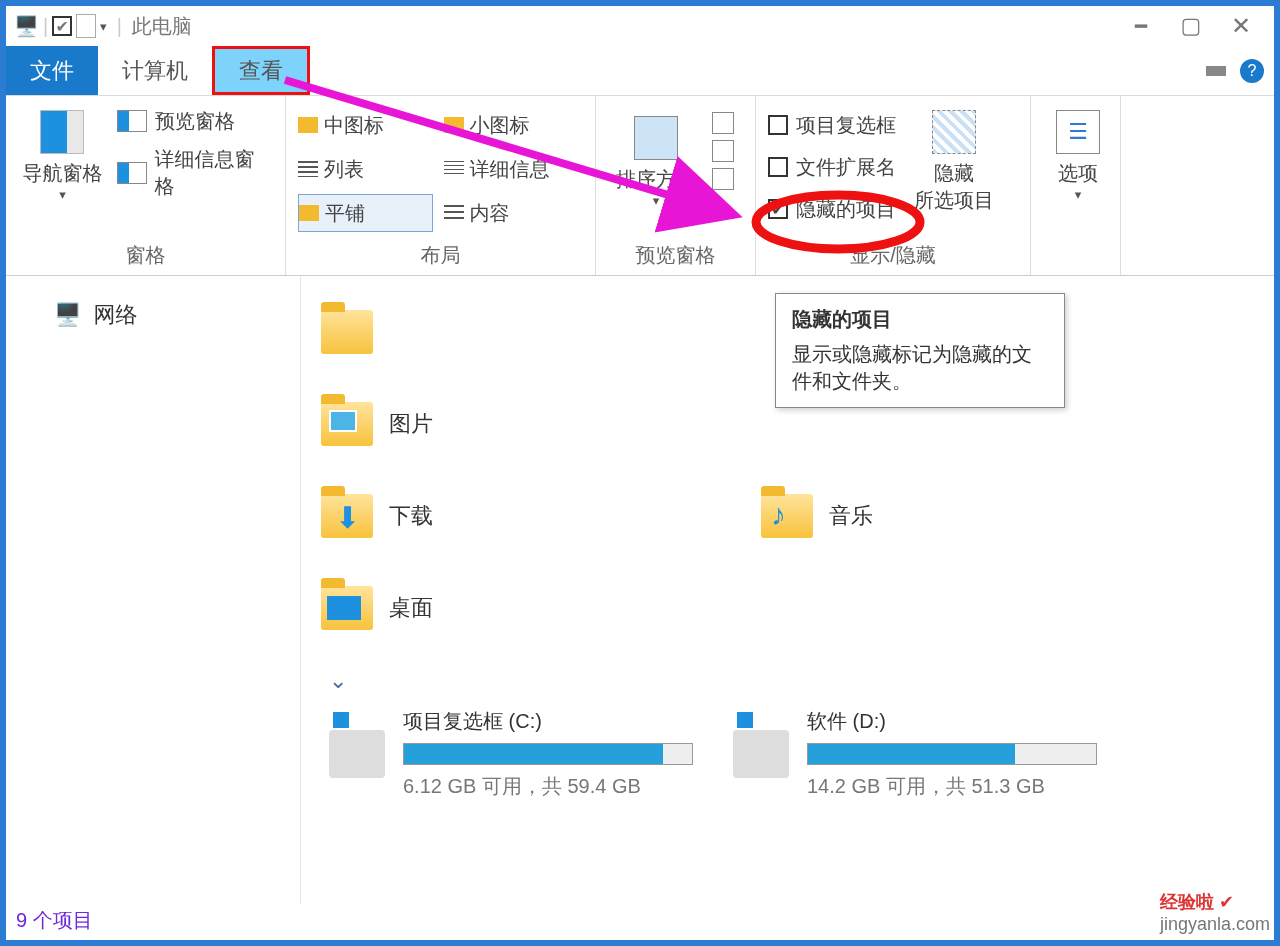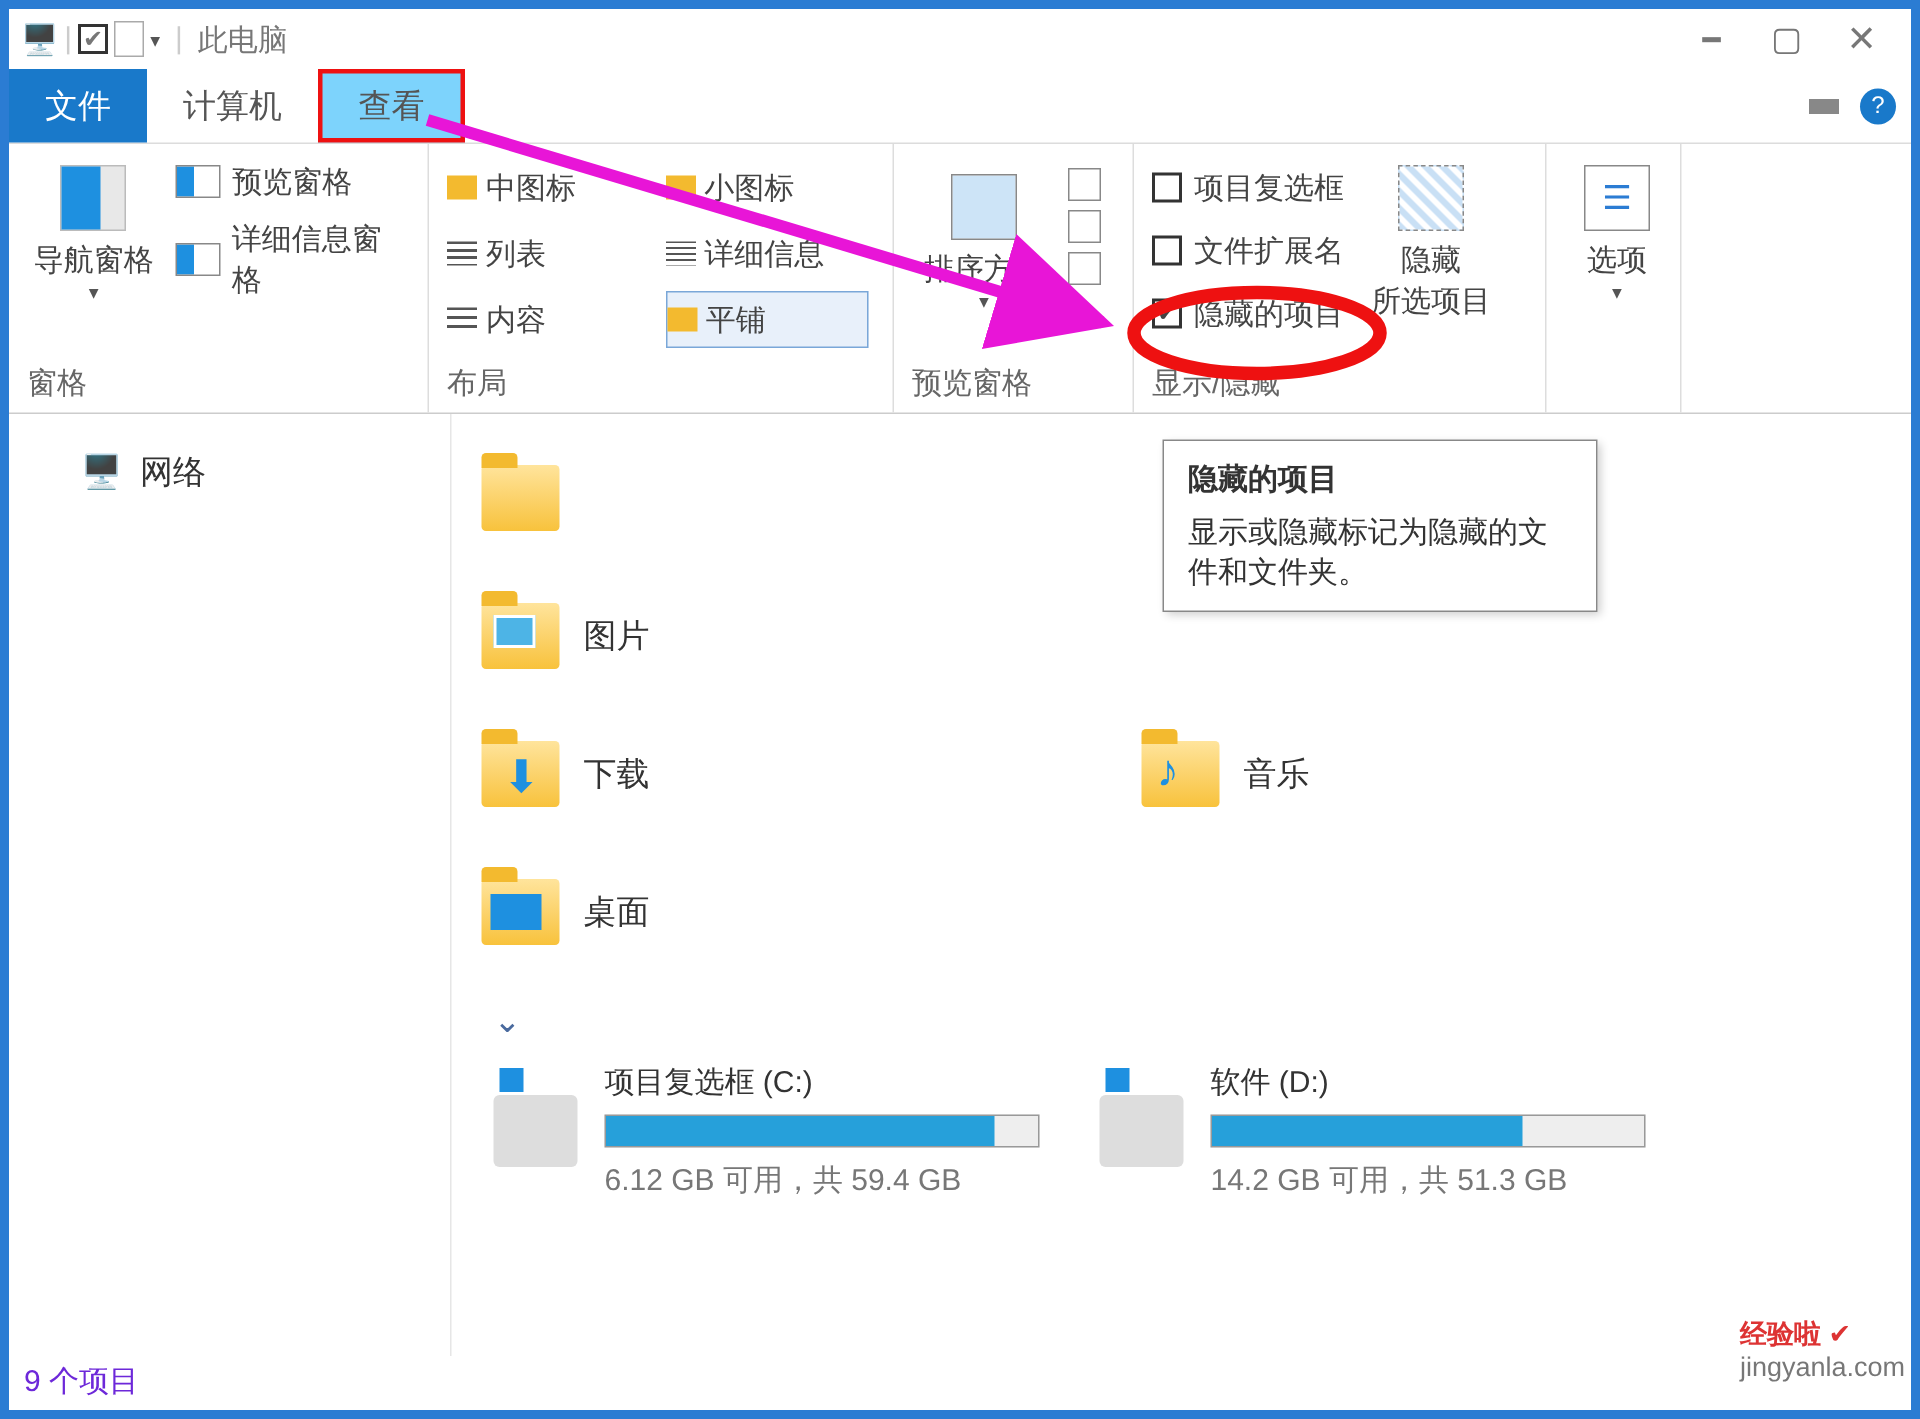--- a/index.html
+++ b/index.html
@@ -10,21 +10,21 @@
 .titlebar .spacer{flex:1}
 .win-btn{width:50px;height:40px;display:flex;align-items:center;justify-content:center}
 .tabs{display:flex;align-items:center;height:50px;border-bottom:1px solid #dcdcdc}
 .tab{padding:0 24px;height:100%;display:flex;align-items:center;font-size:22px;color:#555}
 .tab.file{background:#1979ca;color:#fff}
 .tab.sel{border:3px solid #e11;background:#7dd3fc}
 .tab-spacer{flex:1}
 .ribbon{display:flex;height:180px;border-bottom:1px solid #ccc;position:relative}
 .rgroup{border-right:1px solid #ddd;padding:6px 12px 0;display:flex;flex-direction:column}
 .rgroup .body{flex:1}
-.rgroup .caption{text-align:left;font-size:20px;color:#666;padding:6px 0}
+.rgroup .caption{text-align:center;font-size:20px;color:#666;padding:6px 0}
 .btn-lg{display:flex;flex-direction:column;align-items:center;width:90px;font-size:20px;color:#444;padding-top:8px}
 .btn-lg .ic{width:44px;height:44px;margin-bottom:6px}
 .row{display:flex;gap:10px}
 .opt{display:flex;align-items:center;gap:8px;font-size:20px;color:#444;height:38px}
 .chk{width:20px;height:20px;border:2px solid #333;display:flex;align-items:center;justify-content:center;font-size:16px;background:#fff}
 .layout-cell{display:flex;align-items:center;gap:6px;font-size:20px;color:#444;width:135px;height:38px}
 .layout-cell.sel{border:1px solid #7aa7d8;background:#e8f0fa}
 .nav-ic{width:60px;height:44px;background:#e8e8e8;border:1px solid #bbb;display:flex}
 .nav-ic::before{content:"";width:26px;background:#1e90e0}
 .pane-ic{width:30px;height:22px;border:1px solid #888;background:linear-gradient(90deg,#1e90e0 40%,#fff 40%)}
@@ -40,21 +40,21 @@
 .drives{display:flex;gap:40px;padding-left:8px}
 .drive{display:flex;gap:18px}
 .drive-ic{width:56px;height:48px;background:#ddd;border-radius:4px;margin-top:22px;position:relative}
 .drive-ic::before{content:"";position:absolute;left:4px;top:-18px;width:16px;height:16px;background:#1e90e0}
 .drive-info{font-size:20px;color:#333}
 .bar{width:290px;height:22px;border:1px solid #999;margin:8px 0;background:#eee;position:relative}
 .bar>div{height:100%;background:#26a0da}
 .status{position:absolute;left:10px;bottom:6px;font-size:20px;color:#6d28d9}
 .tooltip{position:absolute;left:775px;top:293px;width:290px;border:1px solid #888;background:#fff;box-shadow:2px 2px 6px rgba(0,0,0,.2);padding:12px 16px;font-size:20px;color:#333}
 .tooltip .tt-title{font-weight:bold;margin-bottom:8px}
-.wm{position:absolute;right:10px;bottom:24px;font-size:18px;color:#777}
+.wm{position:absolute;right:10px;bottom:11px;font-size:18px;color:#777}
 .wm b{color:#d33}
 svg.annot{position:absolute;left:0;top:0;pointer-events:none}
 .mini-ic{width:22px;height:22px;border:1px solid #888}
 .dd{font-size:13px;color:#555}
 .hide-ic{width:44px;height:44px;border:1px dashed #888;background:repeating-linear-gradient(45deg,#c9e0f5,#c9e0f5 4px,#fff 4px,#fff 8px)}
 .opt-ic{width:44px;height:44px;border:1px solid #888;background:#fff;display:flex;align-items:center;justify-content:center;color:#2b7cd3;font-size:22px}
 .sort-ic{width:44px;height:44px;border:1px solid #888;background:linear-gradient(#cde4f7,#cde4f7)}
 .layic{width:20px;height:16px;display:inline-block}
 .help-ic{width:24px;height:24px;border-radius:50%;background:#1979ca;color:#fff;display:flex;align-items:center;justify-content:center;font-size:16px;margin-right:10px}
 .pin-ic{width:20px;height:10px;background:#888;margin-right:14px}
@@ -123,27 +123,27 @@
             <span>小图标</span>
           </div>
         <div class="layout-cell">
             <span class="layic" style="background:repeating-linear-gradient(#555,#555 2px,#fff 2px,#fff 5px)"></span>
             <span>列表</span>
           </div>
         <div class="layout-cell">
             <span class="layic" style="background:repeating-linear-gradient(#555,#555 1px,#fff 1px,#fff 4px)"></span>
             <span>详细信息</span>
           </div>
-        <div class="layout-cell">
-            <span class="layic" style="background:repeating-linear-gradient(#555,#555 2px,#fff 2px,#fff 6px)"></span>
-            <span>内容</span>
-          </div>
         <div class="layout-cell sel">
             <span class="layic" style="background:#f3ba2f"></span>
             <span>平铺</span>
+          </div>
+        <div class="layout-cell">
+            <span class="layic" style="background:repeating-linear-gradient(#555,#555 2px,#fff 2px,#fff 6px)"></span>
+            <span>内容</span>
           </div>
       </div>
       <div class="caption">布局</div>
     </div>
 
     <div class="rgroup" style="width:160px">
       <div class="body" style="display:flex;gap:8px;padding-top:6px">
         <div class="btn-lg" style="width:96px">
           <div class="sort-ic ic"></div>
           <span>排序方式</span>

